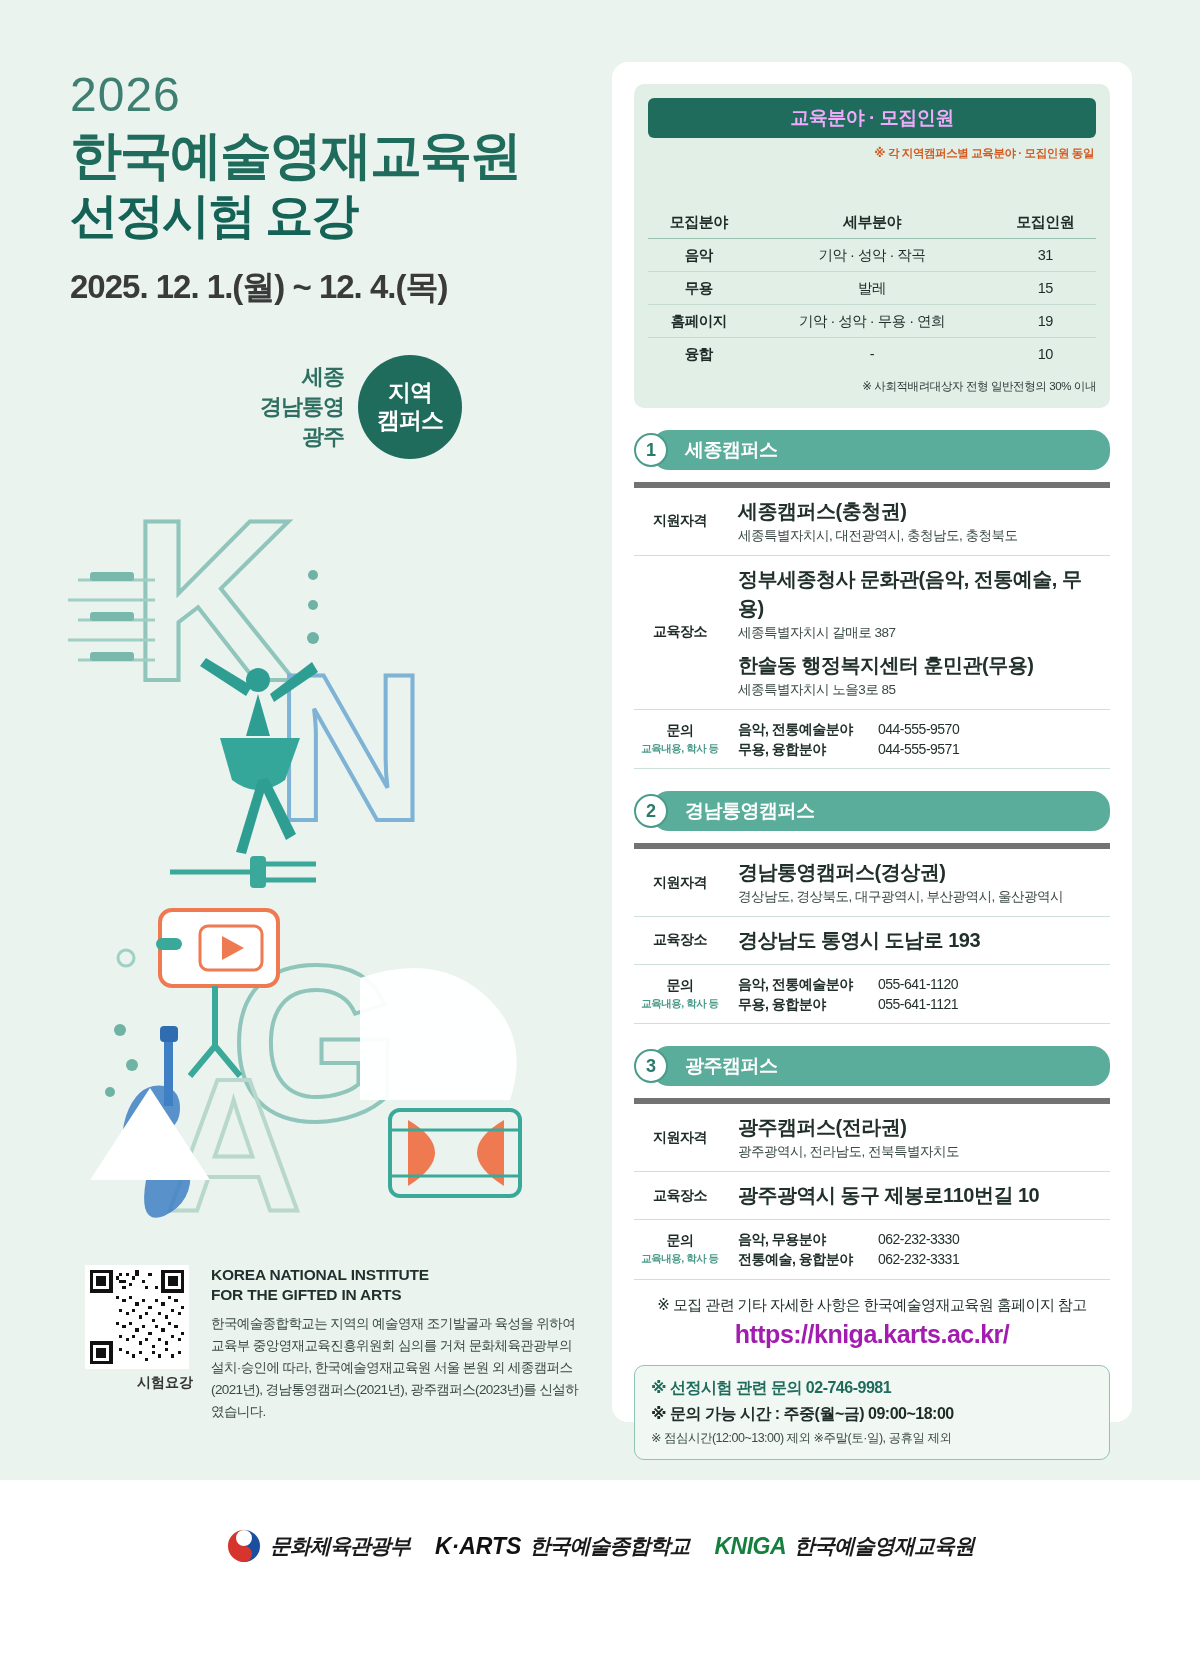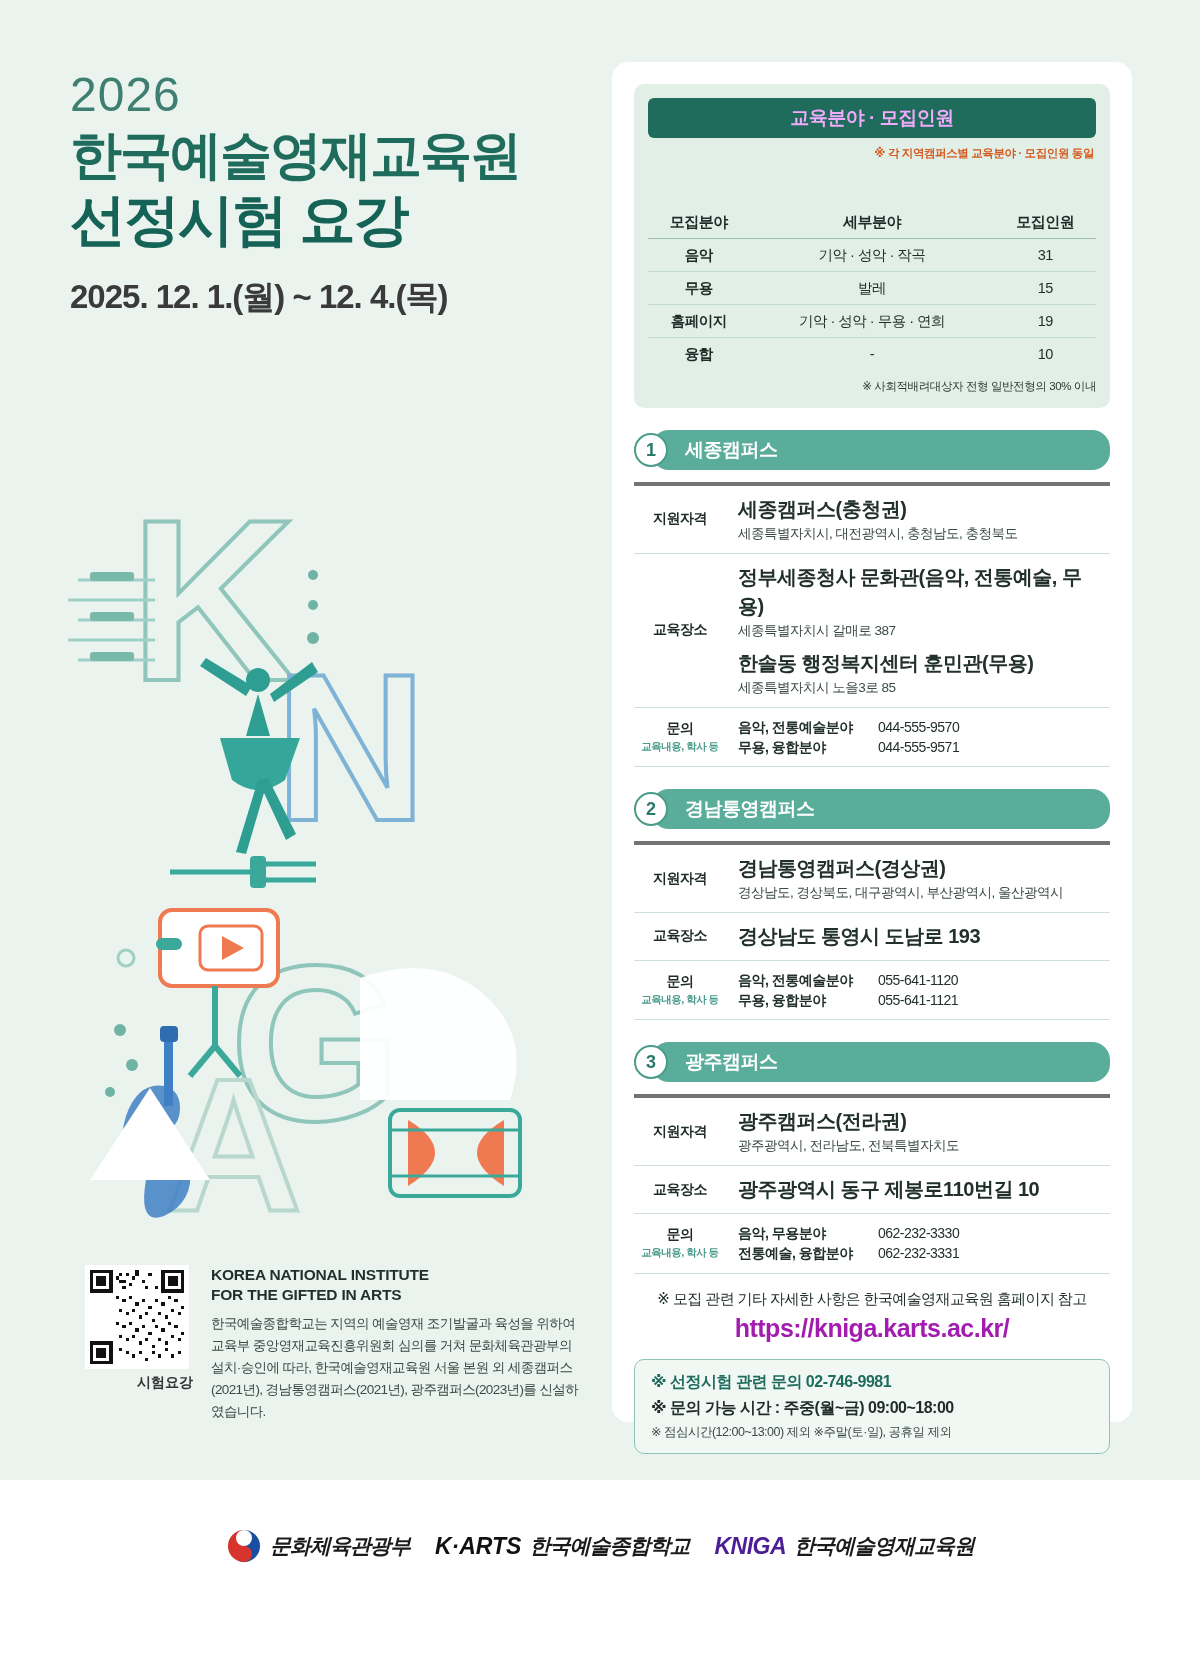--- a/index.html
+++ b/index.html
@@ -28,21 +28,21 @@
   .left { position: absolute; left: 70px; top: 70px; width: 530px; }
   .year {
     font-size: 48px; color: #3f7f72; letter-spacing: 1px; font-weight: 400;
     line-height: 1.05;
   }
   .title1 {
     font-size: 52px; color: #1f6b5c; font-weight: 700; letter-spacing: -2px;
     margin-top: 6px; line-height: 1.15;
   }
   .title2 {
-    font-size: 56px; color: #156256; font-weight: 700; letter-spacing: -2px;
+    font-size: 48px; color: #156256; font-weight: 700; letter-spacing: -2px;
     margin-top: 2px; line-height: 1.15;
   }
   .dates {
     font-size: 33px; color: #3a3a3a; font-weight: 700; margin-top: 22px;
     letter-spacing: -1px;
   }
 
   .campus-badge-row {
     position: absolute; left: 260px; top: 355px;
     display: flex; align-items: center; gap: 14px;
@@ -110,21 +110,21 @@
     border: 2px solid #4b9b8a; color: #2a7a6b; font-weight: 700; font-size: 18px;
     display: flex; align-items: center; justify-content: center; background:#fff;
     margin-right: -17px; z-index: 2;
   }
   .head-bar {
     flex: 1; background: #5bad9b; color: #fff; font-weight: 700; font-size: 19px;
     border-radius: 18px; padding: 7px 10px 7px 34px; letter-spacing: -0.5px;
   }
   table.detail { width: 100%; border-collapse: collapse; margin-top: 12px; font-size: 14px; }
   table.detail tr { border-bottom: 1px solid #cfe0d9; }
-  table.detail tr:first-child { border-top: 4px solid #737373; }
+  table.detail tr:first-child { border-top: 6px solid #737373; }
   table.detail td.lab {
     width: 92px; text-align: center; font-weight: 700; color: #1e2b28;
     vertical-align: middle; padding: 10px 4px; letter-spacing: -0.5px;
   }
   table.detail td.lab .sub { display: block; font-size: 10.5px; color: #4b9b8a; font-weight: 700; margin-top: 2px; }
   table.detail td.val { padding: 9px 6px 9px 12px; color: #22302c; line-height: 1.45; letter-spacing: -0.5px; }
   .v-strong { font-weight: 700; font-size: 20px; }
   .v-sub { font-size: 13.5px; color: #3b4a46; }
   .gap { height: 9px; }
   .tel-row { display: flex; }
@@ -144,34 +144,45 @@
     background: #f1f8f4; padding: 12px 16px;
   }
   .cb1 { font-size: 16px; font-weight: 700; color: #1f6b5c; letter-spacing: -0.5px; }
   .cb2 { font-size: 16px; font-weight: 700; color: #1f2b28; margin-top: 5px; letter-spacing: -0.5px; }
   .cb3 { font-size: 12.5px; color: #3b4a46; margin-top: 5px; letter-spacing: -0.5px; }
 
   
   .logo-item { display: flex; align-items: center; gap: 8px; }
   .logo-text { font-size: 21px; font-weight: 700; color: #1b1b1b; letter-spacing: -1px; }
   .kart { font-size: 23px; font-weight: 700; color: #111; letter-spacing: 0px; }
-  .kniga { font-size: 23px; font-weight: 700; color: #4c1d95; letter-spacing: -0.5px; }
+  .kniga { font-size: 23px; font-weight: 700; color: #15803d; letter-spacing: -0.5px; }
 </style>
 </head>
 <body>
 
 <div class="poster">
 
   <div class="left">
     <div class="year">2026</div>
     <div class="title1">한국예술영재교육원</div>
     <div class="title2">선정시험 요강</div>
     <div class="dates">2025. 12. 1.(월) ~ 12. 4.(목)</div>
   </div>
 
+  <div class="campus-badge-row">
+    <div class="campus-list">
+      <div>세종</div>
+      <div>경남통영</div>
+      <div>광주</div>
+    </div>
+    <div class="campus-circle">
+      <span>지역</span>
+      <span>캠퍼스</span>
+    </div>
+  </div>
 
   <div class="illus">
     <svg width="520" height="760" viewBox="0 0 520 760" xmlns="http://www.w3.org/2000/svg">
 
       <text x="70" y="200" font-family="Liberation Sans, sans-serif" font-size="230" font-weight="700" fill="none" stroke="#8fc5bb" stroke-width="4">K</text>
       <text x="215" y="340" font-family="Liberation Sans, sans-serif" font-size="210" font-weight="700" fill="none" stroke="#7fb3d6" stroke-width="4">N</text>
       <text x="170" y="640" font-family="Liberation Sans, sans-serif" font-size="220" font-weight="700" fill="none" stroke="#8fc5bb" stroke-width="4">G</text>
       <text x="105" y="730" font-family="Liberation Sans, sans-serif" font-size="190" font-weight="700" fill="none" stroke="#b9d8cd" stroke-width="4">A</text>
 
       <g stroke="#9fd0c6" stroke-width="3">

